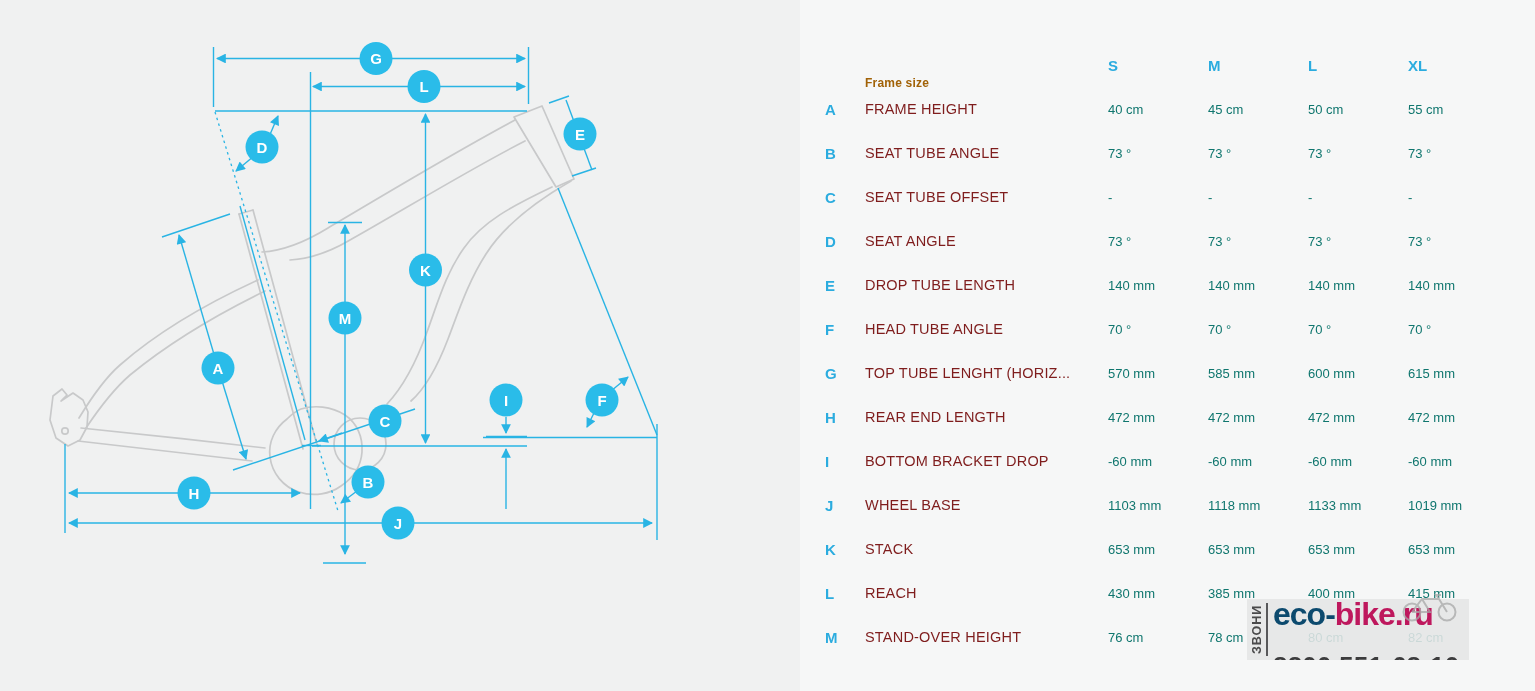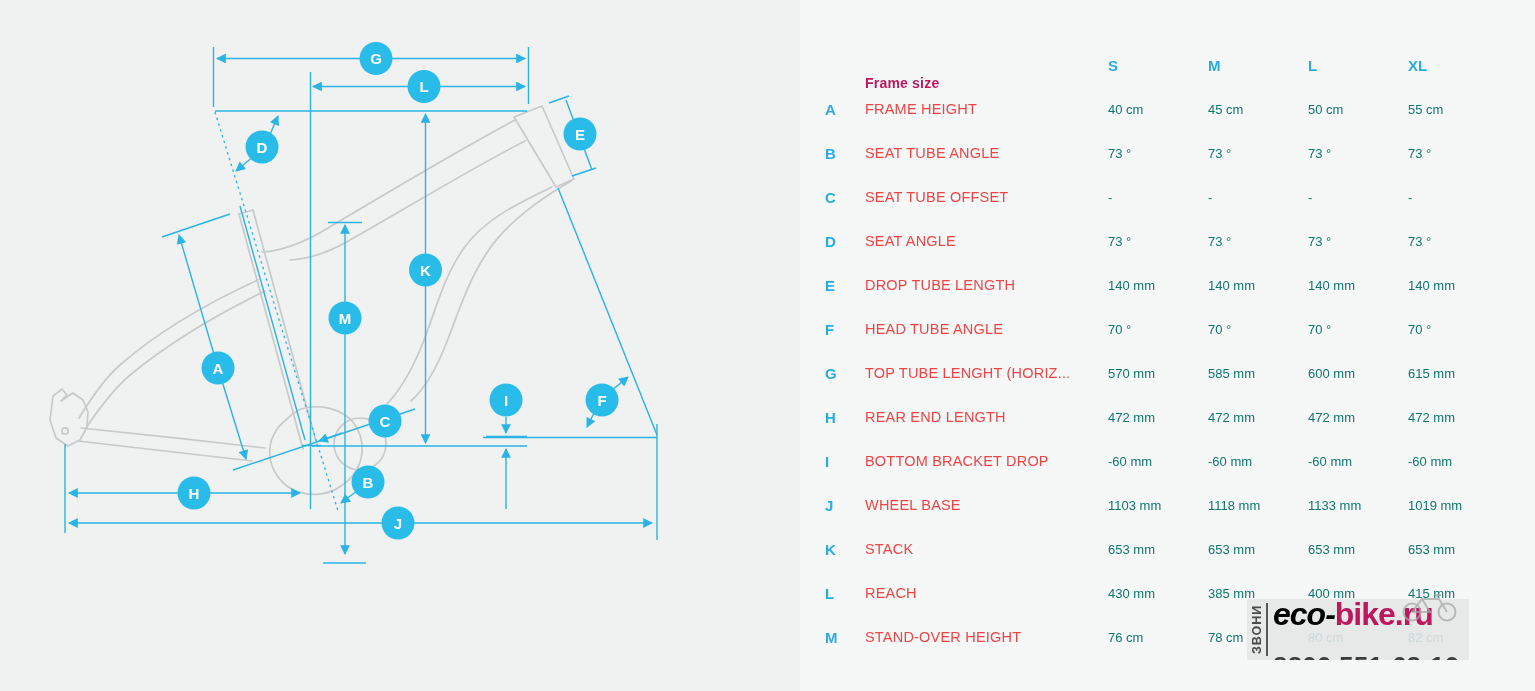--- a/index.html
+++ b/index.html
@@ -33,47 +33,47 @@
   }
   .trow{
     display:grid;
     grid-template-columns:59px 243px 100px 100px 100px 100px;
     height:44px;align-items:center;
   }
   .trow .letter{
     color:#2bacdf;font-weight:bold;font-size:15px;padding-left:19px;
   }
   .trow .label{
-    color:#ef4444;font-size:14.5px;letter-spacing:0.2px;
+    color:#7f1d1d;font-size:14.5px;letter-spacing:0.2px;
     white-space:nowrap;overflow:hidden;
   }
   .trow .val{
     color:#0f766e;font-size:13px;white-space:nowrap;
   }
   .trow.head{height:44px;}
-  .trow.head .label{color:#be185d;font-weight:bold;font-size:14px;margin-top:36px;}
+  .trow.head .label{color:#a16207;font-weight:bold;font-size:12px;margin-top:36px;}
   .trow.head .val{color:#2bacdf;font-weight:bold;font-size:15px;}
   
   #watermark{
     position:absolute;left:1247px;top:599px;width:222px;height:61px;
     background:rgba(229,230,230,0.88);
     display:flex;align-items:stretch;
   }
   #wm-vertical{
     width:19px;display:flex;align-items:center;justify-content:center;
     writing-mode:vertical-rl;transform:rotate(180deg);
     font-size:12.5px;font-weight:bold;color:#4a4a4b;letter-spacing:1px;
   }
   #wm-divider{width:2px;background:#58585a;margin:4px 2px 4px 0;}
   #wm-content{flex:1;padding-left:3px;overflow:hidden;}
   #wm-site{
     font-size:32px;font-weight:bold;letter-spacing:-1px;
     line-height:29px;margin-top:1px;white-space:nowrap;
   }
-  #wm-site .site-prefix{color:#000000;font-style:italic;}
+  #wm-site .site-prefix{color:#0c4a6e;}
   #wm-site .site-suffix{color:#be185d;}
   #wm-phone{
     font-size:26px;font-weight:bold;color:#3c3c3d;
     line-height:29px;letter-spacing:0.2px;white-space:nowrap;margin-top:23px;
   }
   #wm-bike{position:absolute;left:152px;top:-8px;opacity:0.75;}
 </style>
 </head>
 <body>
 

